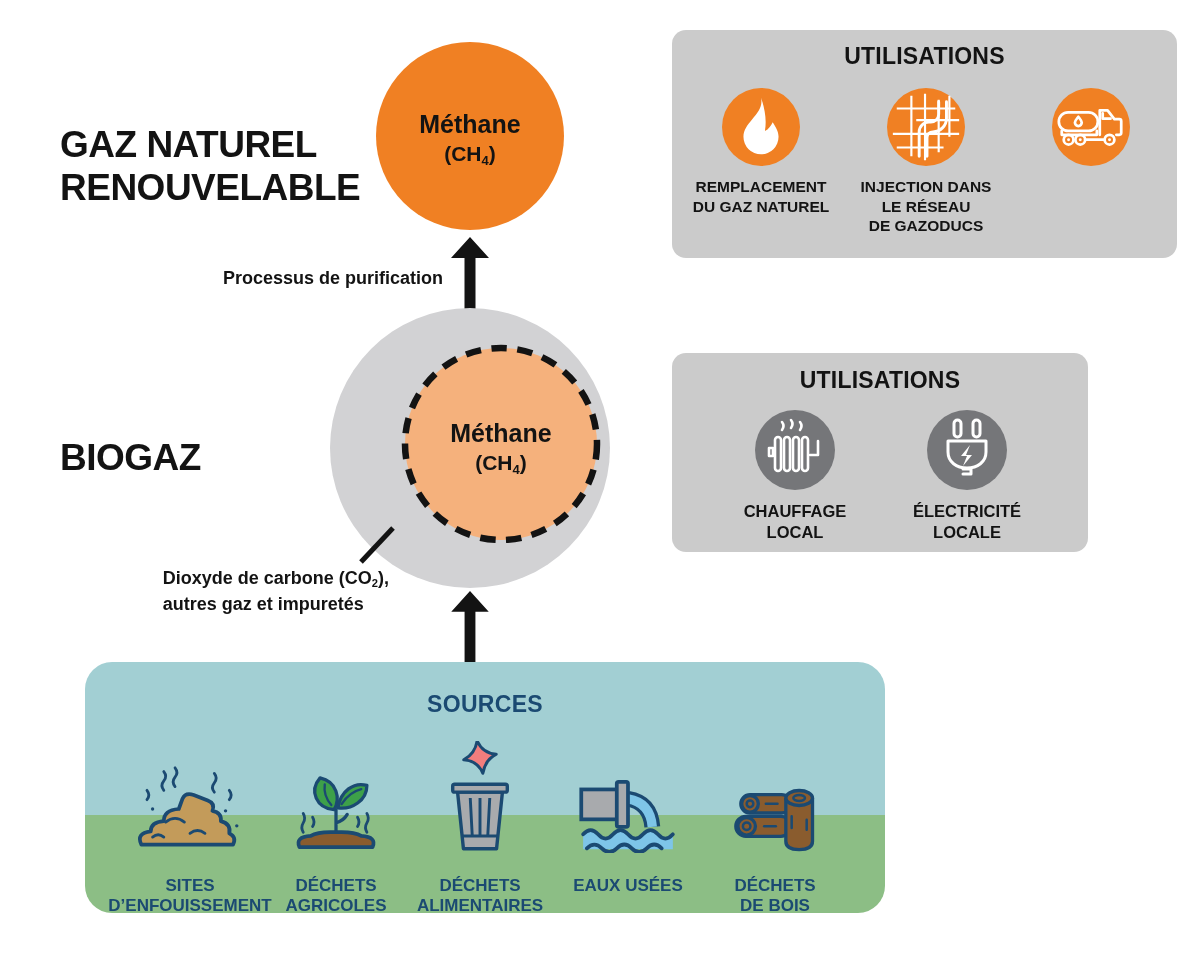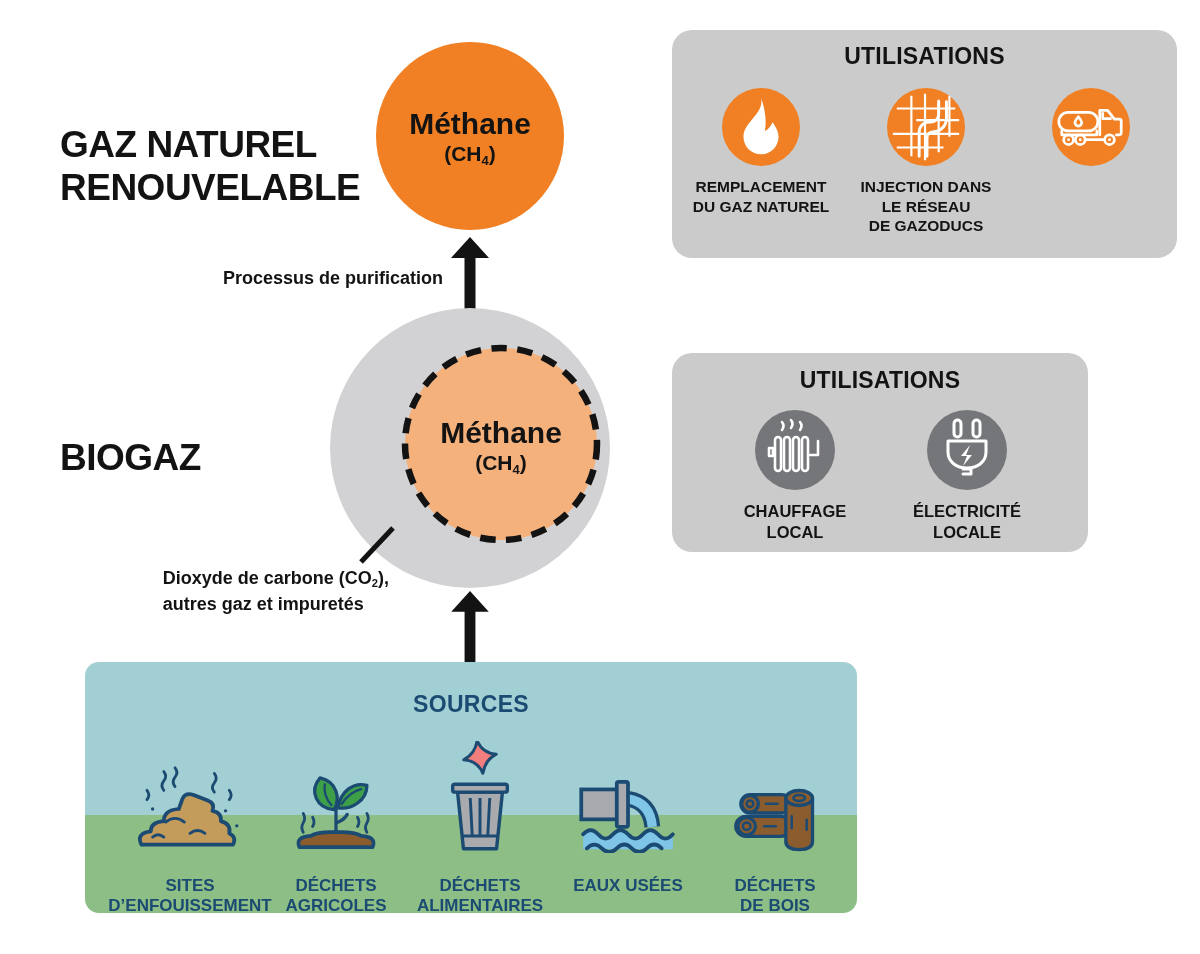--- a/index.html
+++ b/index.html
@@ -10,53 +10,53 @@
   html,body{margin:0;padding:0;background:#fff;}
   .canvas{position:relative;width:1200px;height:954px;background:#fff;overflow:hidden;
           font-family:"Liberation Sans","DejaVu Sans",sans-serif;font-weight:bold;color:var(--ink);}
   .abs{position:absolute;}
   .h1{font-size:37px;line-height:43px;letter-spacing:-.5px;color:#131313;}
   .sub{font-size:.62em;vertical-align:-.28em;}
 
   
   .methane-top{left:376px;top:42px;width:188px;height:188px;border-radius:50%;background:var(--orange);
                display:flex;flex-direction:column;align-items:center;justify-content:center;padding-top:8px;box-sizing:border-box;text-align:center;}
-  .m-name{font-size:30px;line-height:34px;}
+  .m-name{font-size:25px;line-height:34px;}
   .m-formula{font-size:21px;line-height:26px;}
 
   
   .biogaz-circle{left:330px;top:308px;width:280px;height:280px;border-radius:50%;background:var(--circle_gray);}
   .dashed-wrap{left:396px;top:339px;width:210px;height:210px;}
   .methane-inner-text{left:396px;top:339px;width:210px;height:210px;display:flex;flex-direction:column;
                       align-items:center;justify-content:center;padding-top:10px;box-sizing:border-box;text-align:center;}
 
   .purif-label{right:757px;top:268px;font-size:18px;line-height:21px;text-align:right;}
   .co2-label{right:811px;top:568px;font-size:18px;line-height:21px;}
 
   
-  .uses-box{background:var(--box_gray);border-radius:20px;}
+  .uses-box{background:var(--box_gray);border-radius:14px;}
   .uses-rng{left:672px;top:30px;width:505px;height:228px;}
   .uses-biogaz{left:672px;top:353px;width:416px;height:199px;}
   .uses-title{position:absolute;left:0;width:100%;text-align:center;font-size:23px;letter-spacing:.2px;}
   .uses-rng .uses-title{top:13px;}
   .uses-biogaz .uses-title{top:14px;}
   .uses-item{position:absolute;text-align:center;}
   .uses-rng .uses-item{top:58px;width:160px;}
   .uses-biogaz .uses-item{top:57px;width:180px;}
   .ui1{left:9px;} .ui2{left:174px;} .ui3{left:339px;}
   .bi1{left:33px;} .bi2{left:205px;}
   .uses-circle{margin:0 auto 11px auto;border-radius:50%;display:flex;align-items:center;justify-content:center;}
   .uses-rng .uses-circle{width:78px;height:78px;background:var(--orange);}
   .uses-biogaz .uses-circle{width:80px;height:80px;background:var(--icon_gray);}
   .uses-rng .uses-label{font-size:15.5px;line-height:19.5px;}
   .uses-biogaz .uses-label{font-size:16.5px;line-height:21px;margin-top:7px;}
 
   
-  .sources-box{left:85px;top:662px;width:772px;height:251px;border-radius:14px;
-               background:linear-gradient(to bottom,var(--teal) 0 61%,var(--green) 61% 100%);}
+  .sources-box{left:85px;top:662px;width:772px;height:251px;border-radius:27px;
+               background:linear-gradient(to bottom,var(--teal) 0 61%,var(--green) 61% 100%);padding-left:28px;}
   .sources-title{position:absolute;top:29px;left:0;width:100%;text-align:center;font-size:23px;color:var(--navy);letter-spacing:.3px;}
   .icon-slot{position:absolute;bottom:60px;height:120px;width:170px;transform:translateX(-50%);
              display:flex;align-items:flex-end;justify-content:center;}
   .source-label{position:absolute;top:196px;width:170px;transform:translateX(-50%);
                 font-size:17px;line-height:19.5px;color:var(--navy);text-align:center;margin-top:18px;}
 
   .arrow{fill:#131313;}
   svg{display:block;}
 </style>
 </head>

